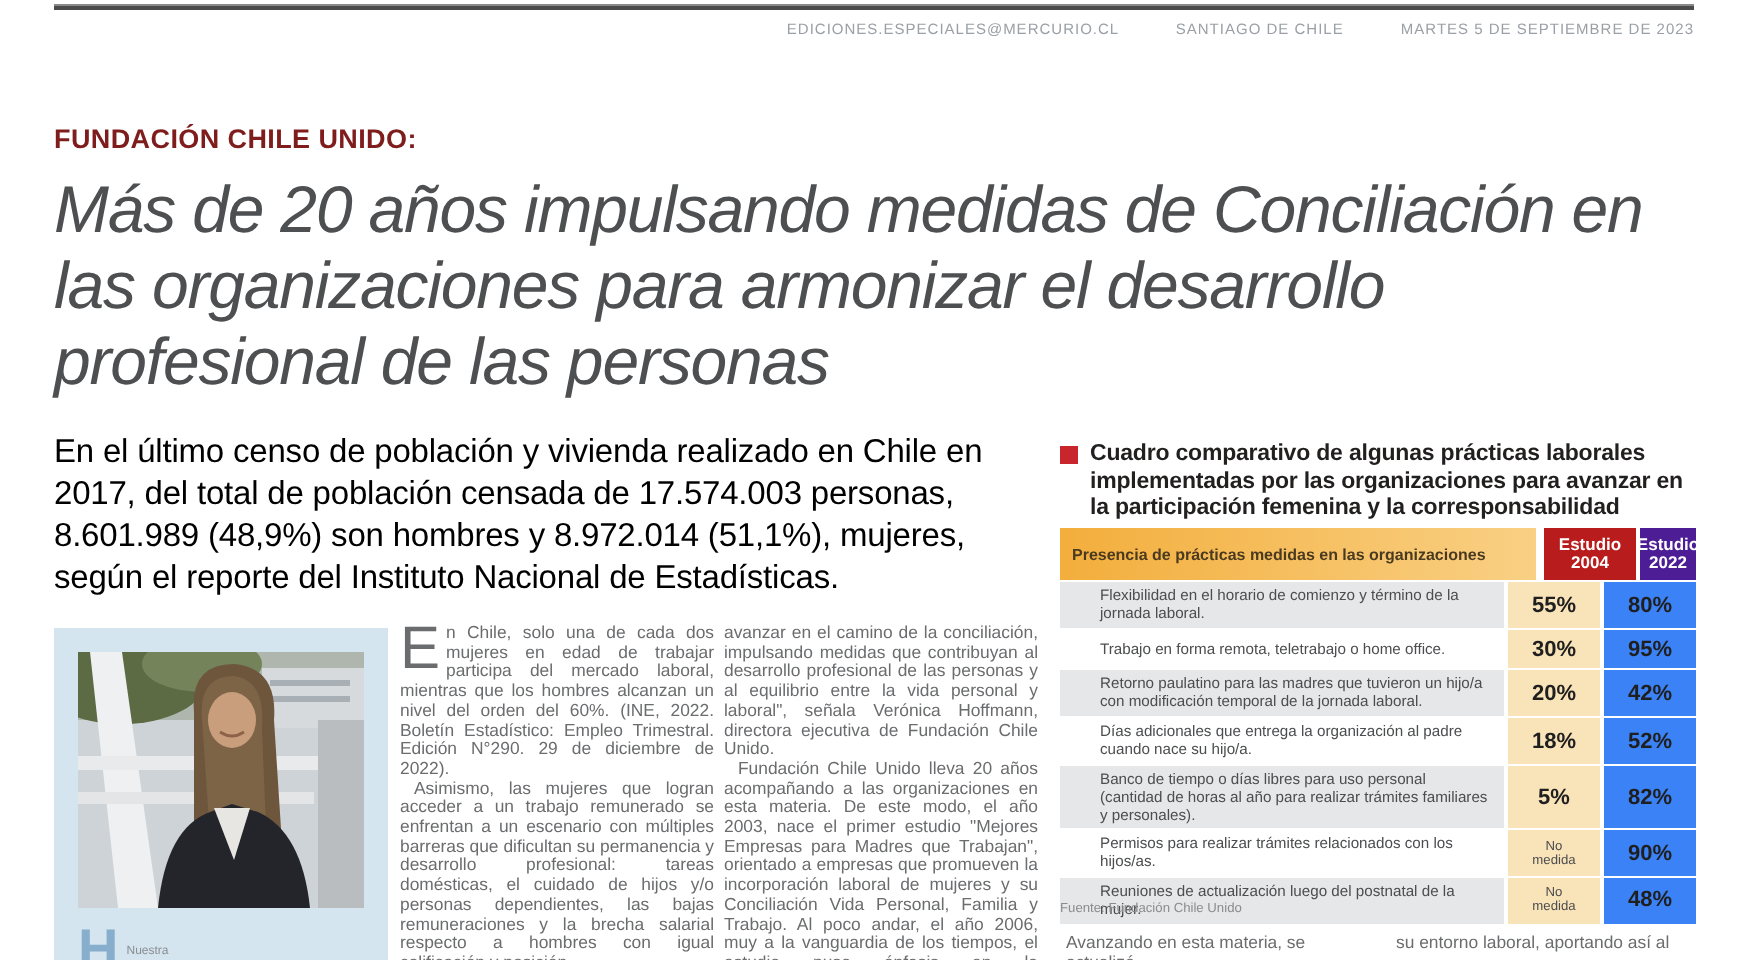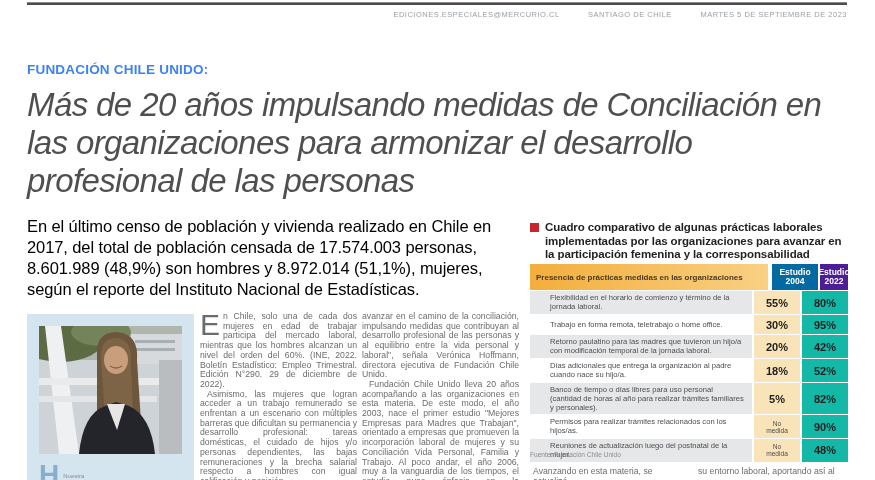--- a/index.html
+++ b/index.html
@@ -5,21 +5,21 @@
   * { margin:0; padding:0; box-sizing:border-box; }
   html,body { background:#e9e9e9; }
   .page {
     position:relative; width:875px; height:480px; background:#ffffff;
     overflow:hidden; font-family:"Liberation Sans", sans-serif;
     margin:0 auto;
   }
   .top-rule { position:absolute; left:27px; right:28px; top:2px; height:3px; background:#4c4c4e; border-top:1px solid #8a8a8a; }
   .masthead { position:absolute; top:10px; right:28px; font-size:7.5px; color:#9aa0a6; letter-spacing:.5px; }
   .masthead span { margin-left:26px; }
-  .kicker { position:absolute; left:27px; top:62px; font-size:13.5px; font-weight:700; color:#3b82f6; letter-spacing:.2px; }
+  .kicker { position:absolute; left:27px; top:62px; font-size:13.5px; font-weight:700; color:#7f1d1d; letter-spacing:.2px; }
   .headline { position:absolute; left:27px; top:86px; width:822px; font-size:33px; line-height:38px; font-weight:400; letter-spacing:-.6px; color:#4e4f51;font-style:italic; }
   .lead { position:absolute; left:27px; top:216px; width:497px; font-size:16.5px; line-height:21px; color:#000000; letter-spacing:-.1px; }
 
   
   .photo-card { position:absolute; left:27px; top:314px; width:167px; height:200px; background:#d5e5f0; padding:12px; }
   .photo { width:143px; height:128px; display:block; background:#cdd3d6; }
   .caption { display:flex; margin-top:6px; }
   .caption-h { font-size:28px; line-height:30px; font-weight:700; color:#87aecd; }
   .caption-text { font-size:6px; color:#8a8d90; margin-left:4px; margin-top:13px; }
 
@@ -31,28 +31,28 @@
   .dropcap { float:left; font-size:30px; line-height:26px; color:#6b6c6e; padding-right:3px; }
 
   
   .table-title { position:absolute; left:530px; top:221px; width:320px; display:flex; }
   .red-square { width:9px; height:9px; background:#c9252c; margin:2px 6px 0 0; flex:0 0 auto; }
   .table-title-text { font-size:11.5px; line-height:13.5px; font-weight:700; color:#221f1f; letter-spacing:-.1px; }
 
   .comp-table { position:absolute; left:530px; top:264px; width:318px; font-size:7.5px; }
   .t-head { display:flex; height:26px; margin-bottom:1px; }
   .t-head .h-label { flex:1; background:linear-gradient(90deg,#f3ae3c,#f9d084); color:#4a3a20; font-weight:700; font-size:8px; line-height:9px; display:flex; align-items:center; padding:0 6px; }
-  .t-head .h-2004 { width:46px; background:#0369a1; margin-left:4px; }
+  .t-head .h-2004 { width:46px; background:#b91c1c; margin-left:4px; }
   .t-head .h-2022 { width:28px; background:#4c1d95; margin-left:2px; }
   .h-col { color:#fff; font-weight:700; font-size:8.5px; line-height:9.5px; display:flex; align-items:center; justify-content:center; text-align:center; }
   .t-row { display:flex; margin-bottom:1px; }
   .t-row .r-label { flex:1; padding:3px 6px 2px 20px; color:#4c4d4f; font-size:7.6px; line-height:8.8px; display:flex; align-items:center; }
   .t-row:nth-child(even) .r-label { background:#e6e7e8; }
   .t-row .r-2004 { width:46px; background:#f9e3b8; margin-left:2px; }
-  .t-row .r-2022 { width:46px; background:#14b8a6; margin-left:2px; }
+  .t-row .r-2022 { width:46px; background:#3b82f6; margin-left:2px; }
   .r-val { display:flex; align-items:center; justify-content:center; text-align:center;
            font-weight:700; font-size:11px; color:#1f1f1f; }
   .r-val.small { font-weight:400; font-size:6.6px; line-height:7px; color:#4c4d4f; white-space:pre-line; }
   .row-2l { min-height:23px; } .row-1l { min-height:19px; }
 
   .fuente { position:absolute; left:530px; top:451px; font-size:6.6px; color:#8a8d90; }
   .bottom-col { position:absolute; top:467px; width:152px; font-size:8.7px; line-height:9.7px; color:#6b6c6e; }
   .bottom-col-a { left:533px; } .bottom-col-b { left:698px; }
 </style>
 </head>

